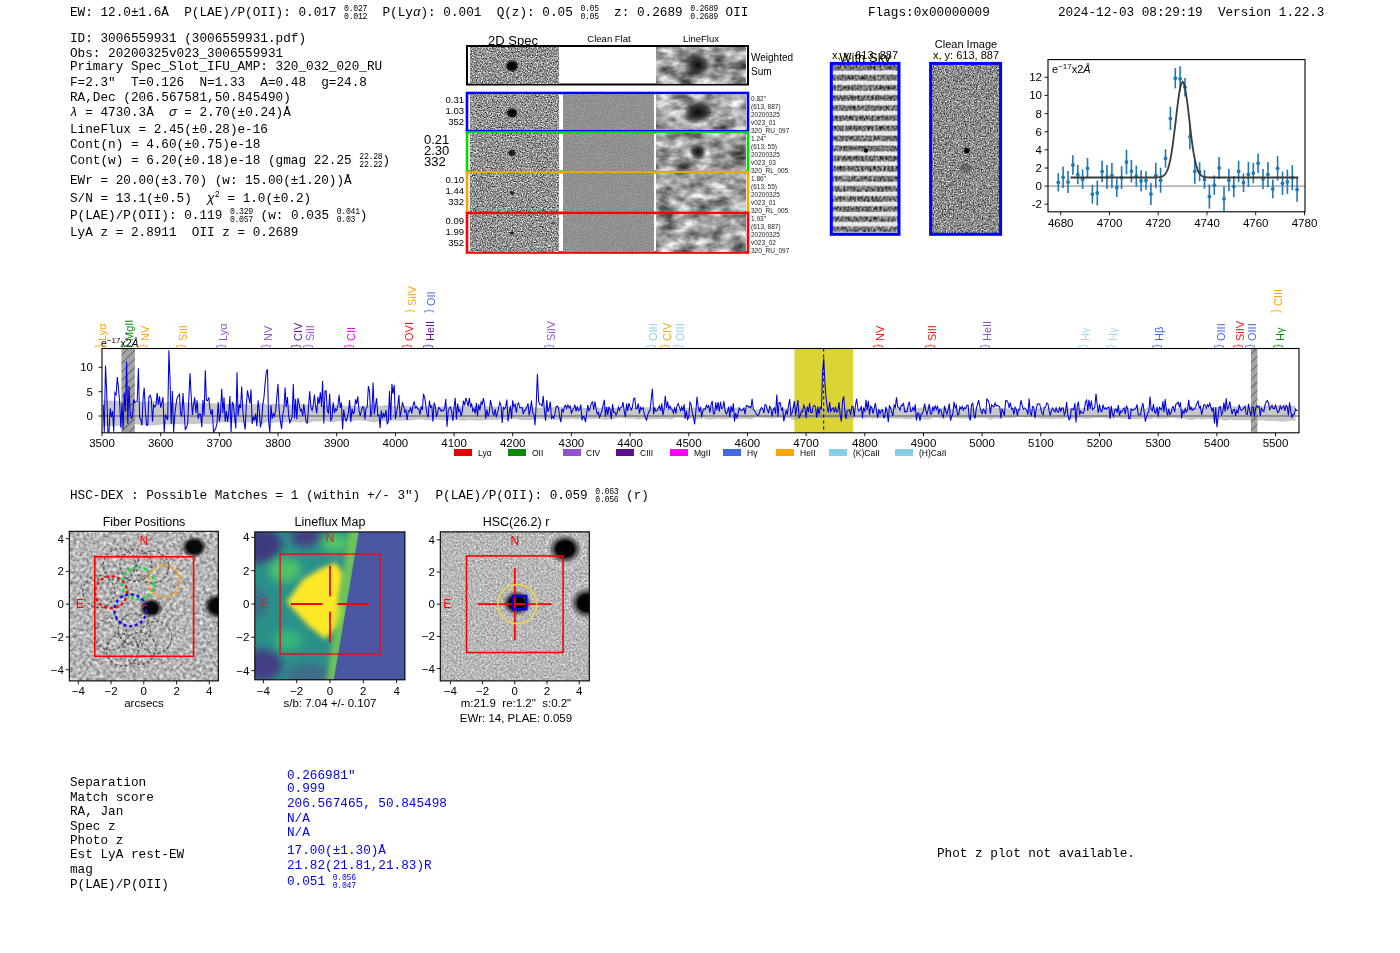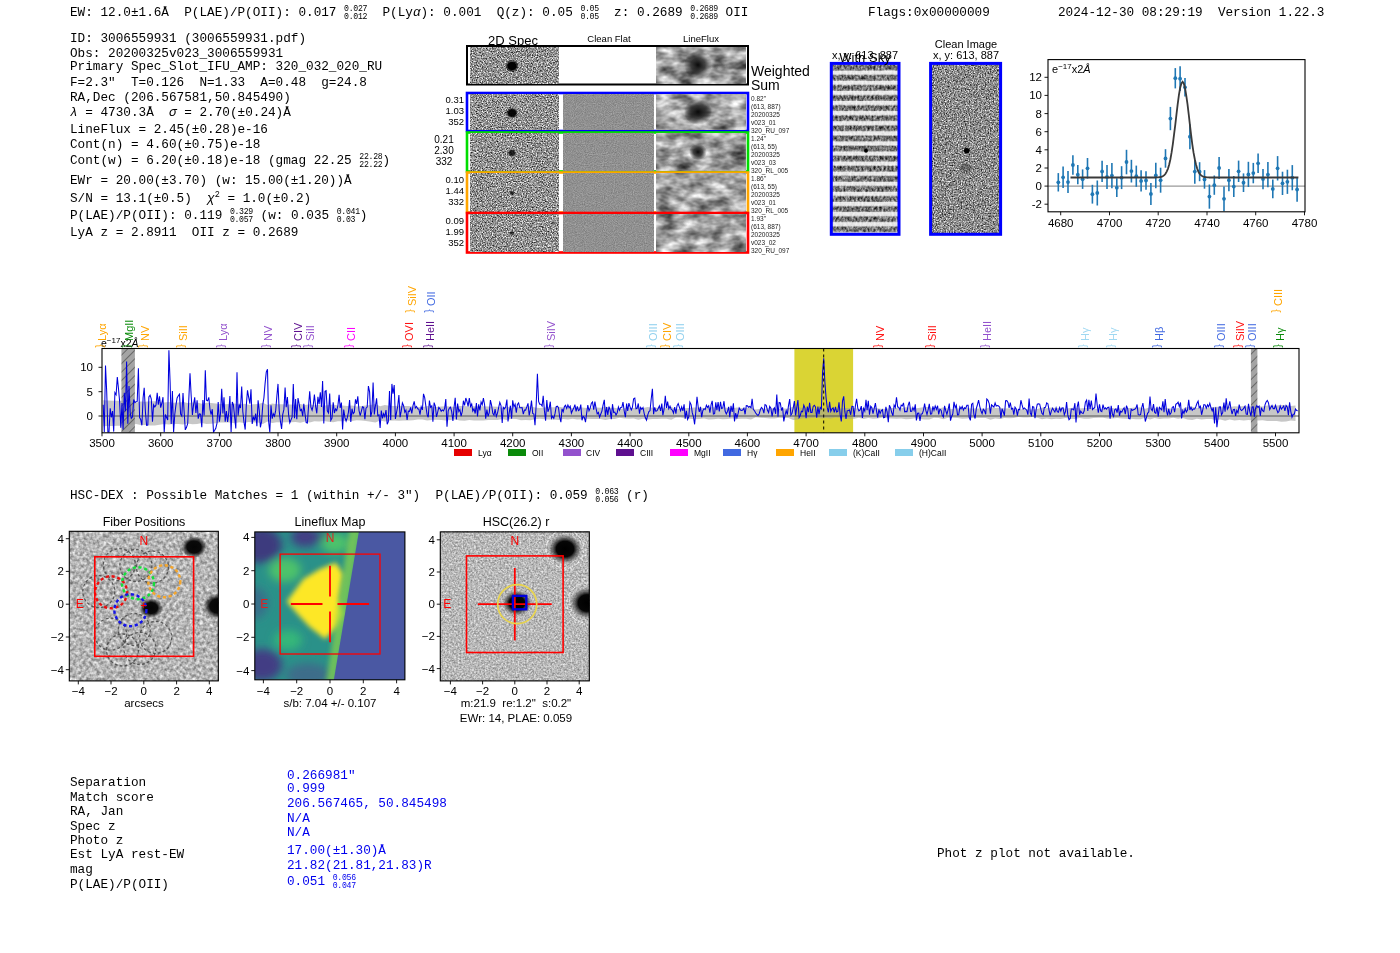--- a/index.html
+++ b/index.html
@@ -10,38 +10,38 @@
 .emb{position:absolute;font-size:10px;line-height:8px;transform:rotate(90deg);font-family:"Liberation Sans",sans-serif}
 .legt{position:absolute;font-size:8.5px;color:#000;font-family:"Liberation Sans",sans-serif}
 .tk{font-family:"Liberation Sans",sans-serif;font-size:11.5px;fill:#000}
 .ctr{text-align:center}
 svg{position:absolute;overflow:visible}
 .blue{color:#0000ee}
 </style></head>
 <body>
 <div class="mono" style="left:70px;top:5px">EW: 12.0±1.6Å  P(LAE)/P(OII): 0.017 <span class="stk">0.027<br>0.012</span>  P(Ly<i>α</i>): 0.001  Q(z): 0.05 <span class="stk">0.05<br>0.05</span>  z: 0.2689 <span class="stk">0.2689<br>0.2689</span> OII</div>
 <div class="mono" style="left:868px;top:5px">Flags:0x00000009</div>
-<div class="mono" style="left:1058px;top:5px">2024-12-30 08:29:19  Version 1.22.3</div>
+<div class="mono" style="left:1058px;top:5px">2024-12-03 08:29:19  Version 1.22.3</div>
 <div class="mono" style="left:70px;top:31.0px">ID: 3006559931 (3006559931.pdf)</div>
 <div class="mono" style="left:70px;top:45.6px">Obs: 20200325v023_3006559931</div>
 <div class="mono" style="left:70px;top:59px">Primary Spec_Slot_IFU_AMP: 320_032_020_RU</div>
 <div class="mono" style="left:70px;top:75.2px">F=2.3"  T=0.126  N=1.33  A=0.48  g=24.8</div>
 <div class="mono" style="left:70px;top:89.8px">RA,Dec (206.567581,50.845490)</div>
 <div class="mono" style="left:70px;top:104.7px"><i>λ</i> = 4730.3Å  <i>σ</i> = 2.70(±0.24)Å</div>
 <div class="mono" style="left:70px;top:121.7px">LineFlux = 2.45(±0.28)e-16</div>
 <div class="mono" style="left:70px;top:136.7px">Cont(n) = 4.60(±0.75)e-18</div>
 <div class="mono" style="left:70px;top:153.2px">Cont(w) = 6.20(±0.18)e-18 (gmag 22.25 <span class="stk">22.28<br>22.22</span>)</div>
 <div class="mono" style="left:70px;top:173.2px">EWr = 20.00(±3.70) (w: 15.00(±1.20))Å</div>
 <div class="mono" style="left:70px;top:190.2px">S/N = 13.1(±0.5)  <i>χ</i><sup style="font-size:8.5px">2</sup> = 1.0(±0.2)</div>
 <div class="mono" style="left:70px;top:208.2px">P(LAE)/P(OII): 0.119 <span class="stk">0.329<br>0.057</span> (w: 0.035 <span class="stk">0.041<br>0.03</span>)</div>
 <div class="mono" style="left:70px;top:225.2px">LyA z = 2.8911  OII z = 0.2689</div>
 <div class="sans ctr" style="left:472px;top:33px;width:82px;font-size:13px">2D Spec</div>
 <div class="sans ctr" style="left:568px;top:33px;width:82px;font-size:9.5px">Clean Flat</div>
 <div class="sans ctr" style="left:660px;top:33px;width:82px;font-size:9.5px">LineFlux</div>
-<div class="sans" style="left:751px;top:64px;font-size:14px;line-height:14px">Weighted<br>Sum</div>
+<div class="sans" style="left:751px;top:51px;font-size:10px;line-height:14px">Weighted<br>Sum</div>
 <svg width="320" height="260" style="left:440px;top:0px">
     <defs>
 <filter id="nz1" x="0" y="0" width="100%" height="100%" color-interpolation-filters="sRGB">
  <feTurbulence type="fractalNoise" baseFrequency="0.8" numOctaves="2" seed="7"></feTurbulence>
  <feColorMatrix type="matrix" values="1.45 0 0 0 -0.155  1.45 0 0 0 -0.155  1.45 0 0 0 -0.155  0 0 0 0 1"></feColorMatrix>
 </filter>
 <filter id="nzflat" x="0" y="0" width="100%" height="100%" color-interpolation-filters="sRGB">
  <feTurbulence type="fractalNoise" baseFrequency="0.9" numOctaves="2" seed="11"></feTurbulence>
  <feColorMatrix type="matrix" values="0.26 0 0 0 0.435  0.26 0 0 0 0.435  0.26 0 0 0 0.435  0 0 0 0 1"></feColorMatrix>
 </filter>
@@ -92,21 +92,21 @@
     <rect x="216" y="173.9" width="90" height="37.2" filter="url(#nzsm)"></rect>
 <rect x="27" y="213.0" width="281" height="39.5" fill="#fff" stroke="#ff0000" stroke-width="2.6"></rect>
 <rect x="30" y="214.4" width="89" height="36.7" fill="#fff"></rect>
     <rect x="30" y="214.4" width="89" height="36.7" filter="url(#nz1)"></rect>
     <ellipse cx="72" cy="233" rx="2.5" ry="2.2" fill="url(#blob)" opacity="0.68"></ellipse>
 <rect x="123.5" y="214.4" width="90" height="36.7" filter="url(#nzflat)"></rect>
 <rect x="216" y="214.4" width="90" height="36.7" fill="#fff"></rect>
     <rect x="216" y="214.4" width="90" height="36.7" filter="url(#nzsm)"></rect>
 </svg>
 <div class="sans" style="left:424px;top:94px;width:40px;text-align:right;font-size:9.5px;line-height:11px">0.31<br>1.03<br>352</div>
-<div class="sans" style="left:424px;top:134px;width:40px;text-align:center;font-size:10px;line-height:11px">0.21<br>2.30<br>332</div>
+<div class="sans" style="left:424px;top:134px;width:40px;text-align:left;font-size:13px;line-height:11px">0.21<br>2.30<br>332</div>
 <div class="sans" style="left:424px;top:174px;width:40px;text-align:right;font-size:9.5px;line-height:11px">0.10<br>1.44<br>332</div>
 <div class="sans" style="left:424px;top:215px;width:40px;text-align:right;font-size:9.5px;line-height:11px">0.09<br>1.99<br>352</div>
 <div class="sans" style="left:751px;top:95px;font-size:6.5px;line-height:7.9px;color:#222">0.82"<br>(613, 887)<br>20200325<br>v023_01<br>320_RU_097</div>
 <div class="sans" style="left:751px;top:135px;font-size:6.5px;line-height:7.9px;color:#222">1.24"<br>(613, 55)<br>20200325<br>v023_03<br>320_RL_005</div>
 <div class="sans" style="left:751px;top:175px;font-size:6.5px;line-height:7.9px;color:#222">1.86"<br>(613, 55)<br>20200325<br>v023_01<br>320_RL_005</div>
 <div class="sans" style="left:751px;top:215px;font-size:6.5px;line-height:7.9px;color:#222">1.93"<br>(613, 887)<br>20200325<br>v023_02<br>320_RU_097</div>
 <svg width="200" height="250" style="left:820px;top:0px">
     <defs>
 <filter id="nzsky" x="0" y="0" width="100%" height="100%" color-interpolation-filters="sRGB">
  <feTurbulence type="fractalNoise" baseFrequency="0.5 0.3" numOctaves="2" seed="9"></feTurbulence>

